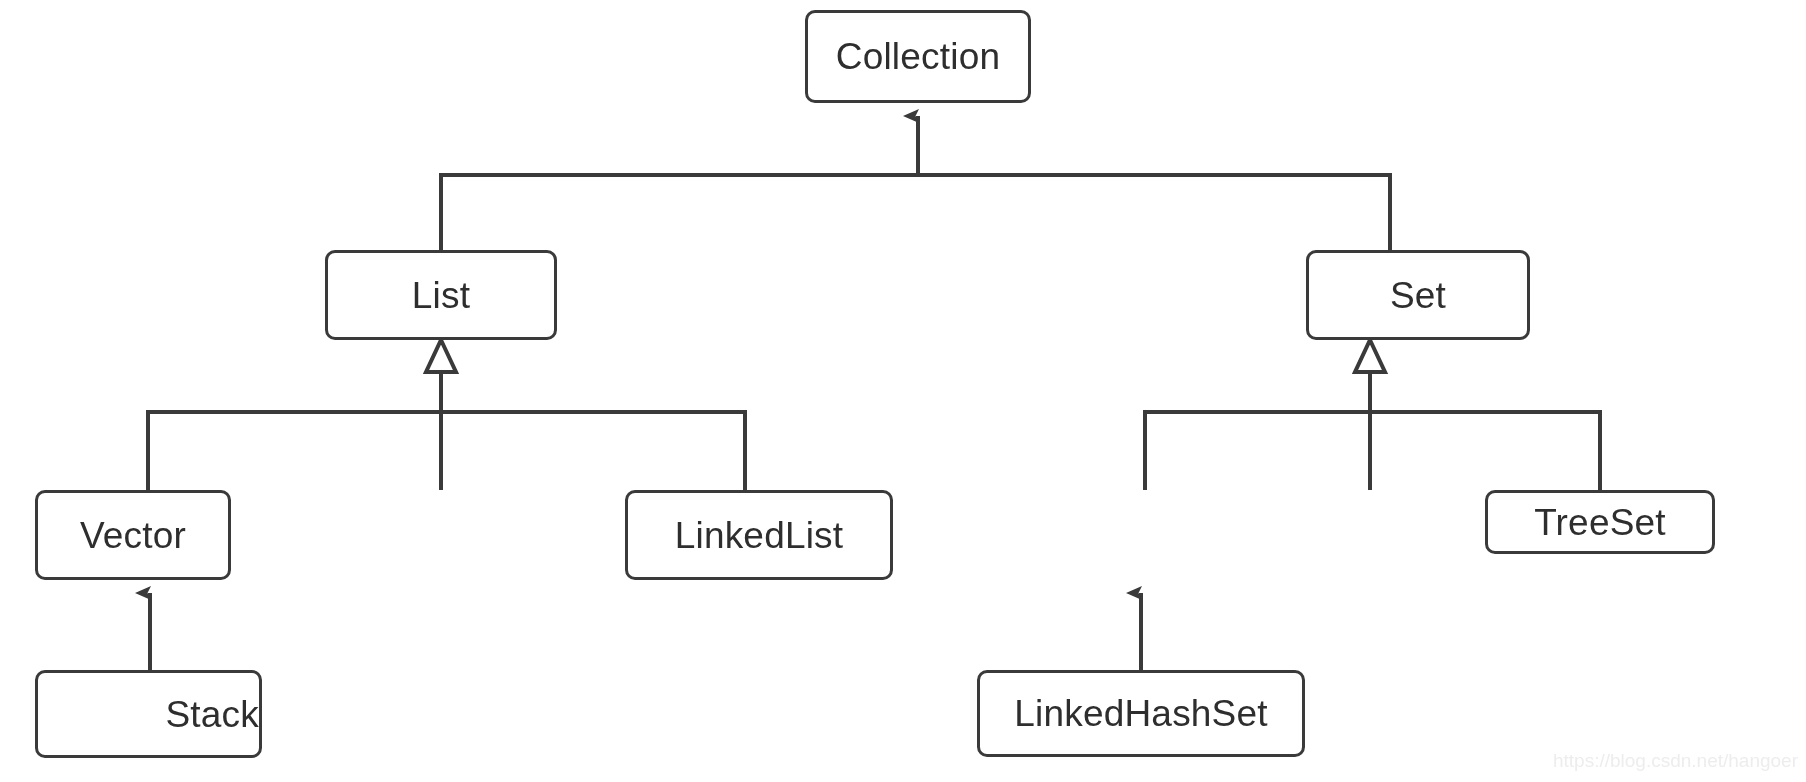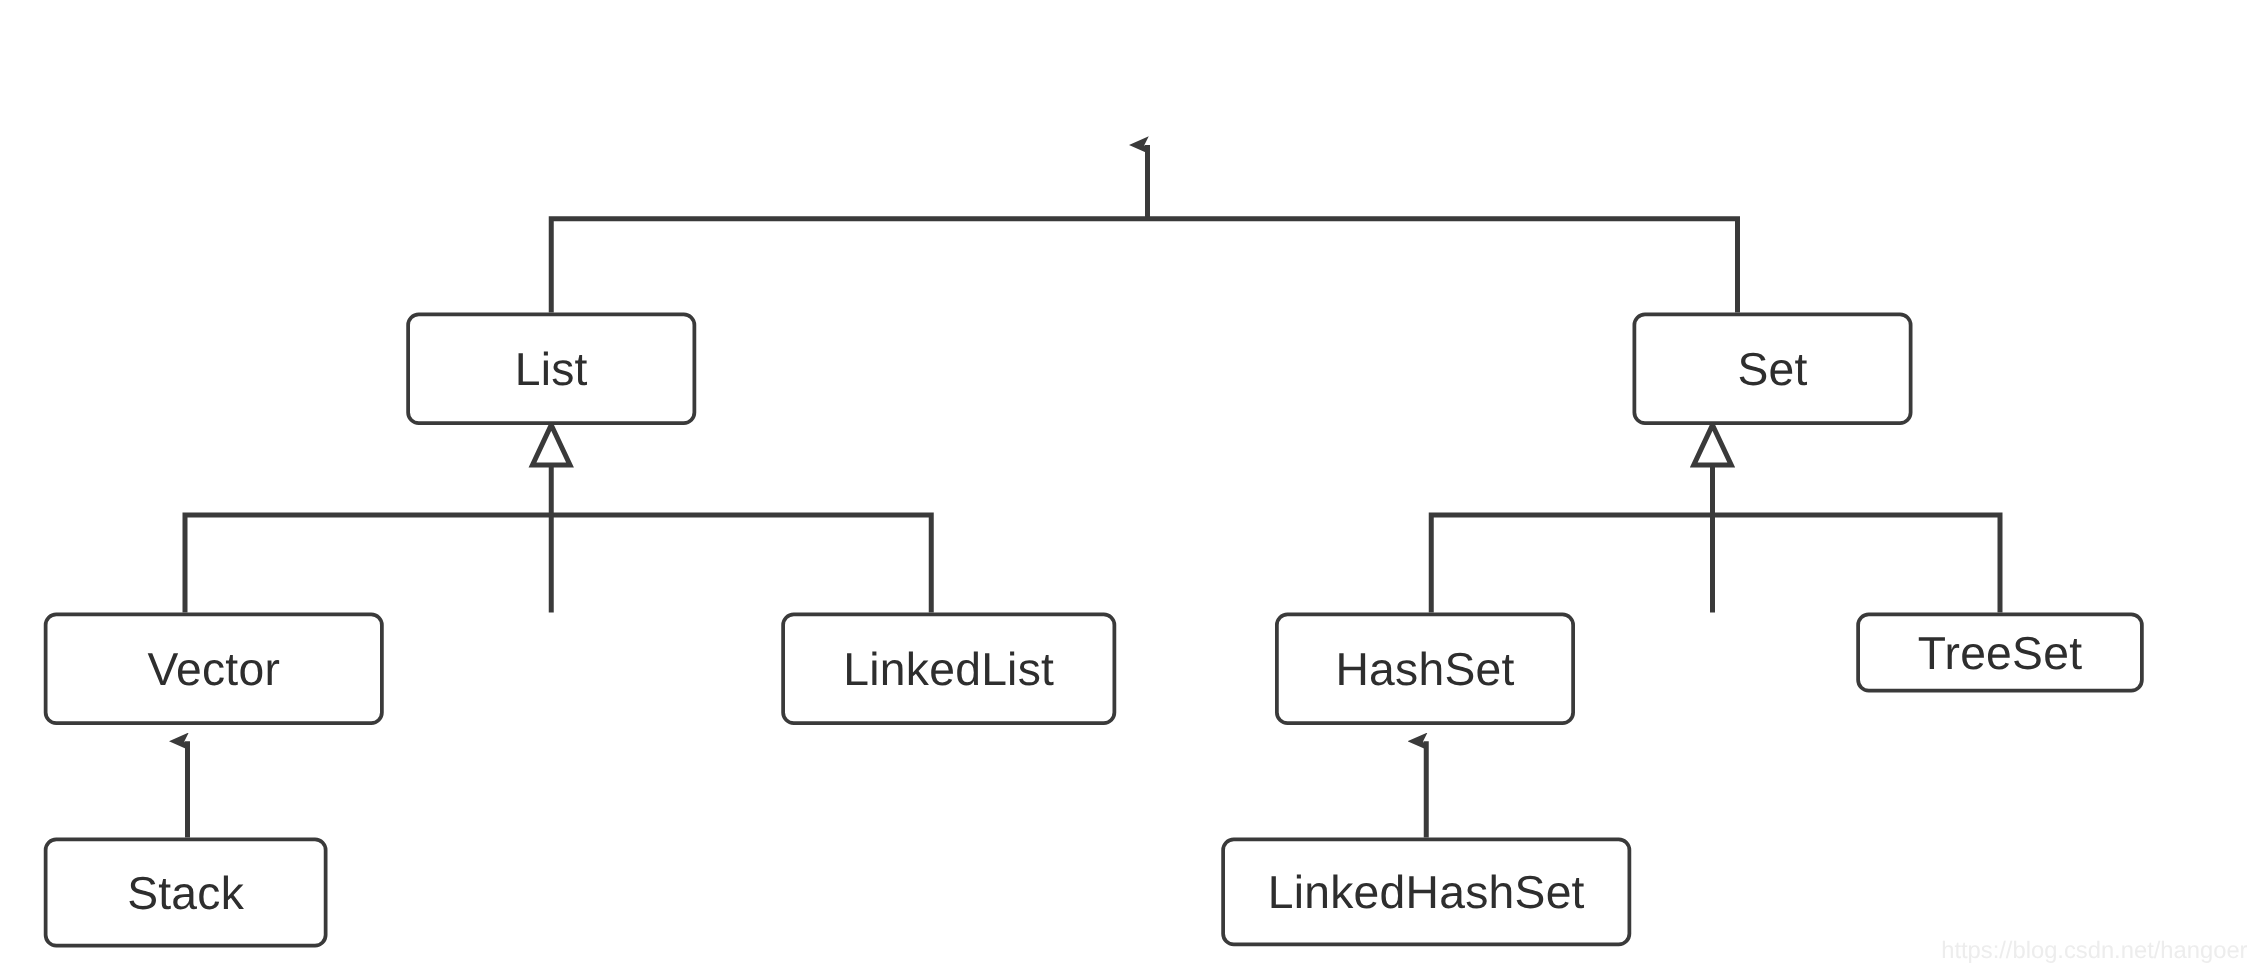--- a/index.html
+++ b/index.html
@@ -100,47 +100,47 @@
         <path d="M 150 670 L 150 593" marker-end="url(#arrow-solid)"></path>
       </g>
 
       <g>
         <path d="M 1141 670 L 1141 593" marker-end="url(#arrow-solid)"></path>
       </g>
 
     </g>
   </svg>
 
+  <div class="node-box" style="left:805px; top:10px; width:226px; height:93px;">
+    <span class="node-label">Collection</span>
+  </div>
 
   <div class="node-box" style="left:325px; top:250px; width:232px; height:90px;">
     <span class="node-label">List</span>
   </div>
 
   <div class="node-box" style="left:1258px; top:250px; width:224px; height:90px;margin-left:48px;">
     <span class="node-label">Set</span>
   </div>
 
-  <div class="node-box" style="left:35px; top:490px; width:272px; height:90px;">
+  <div class="node-box" style="left:35px; top:490px; width:196px; height:90px;">
     <span class="node-label">Vector</span>
   </div>
 
 
   <div class="node-box" style="left:625px; top:490px; width:268px; height:90px;">
     <span class="node-label">LinkedList</span>
   </div>
 
-  <div class="node-box" style="left:1020px; top:490px; width:240px; height:90px;">
-    <span class="node-label">HashSet</span>
-  </div>
 
   <div class="node-box" style="left:1485px; top:490px; width:230px; height:64px;">
     <span class="node-label">TreeSet</span>
   </div>
 
-  <div class="node-box" style="left:35px; top:670px; width:227px; height:88px;">
+  <div class="node-box" style="left:35px; top:670px; width:227px; height:88px;justify-content:flex-end;">
     <span class="node-label">Stack</span>
   </div>
 
   <div class="node-box" style="left:977px; top:670px; width:328px; height:87px;">
     <span class="node-label">LinkedHashSet</span>
   </div>
 
   <div class="watermark">https://blog.csdn.net/hangoer</div>
 
 </div>

